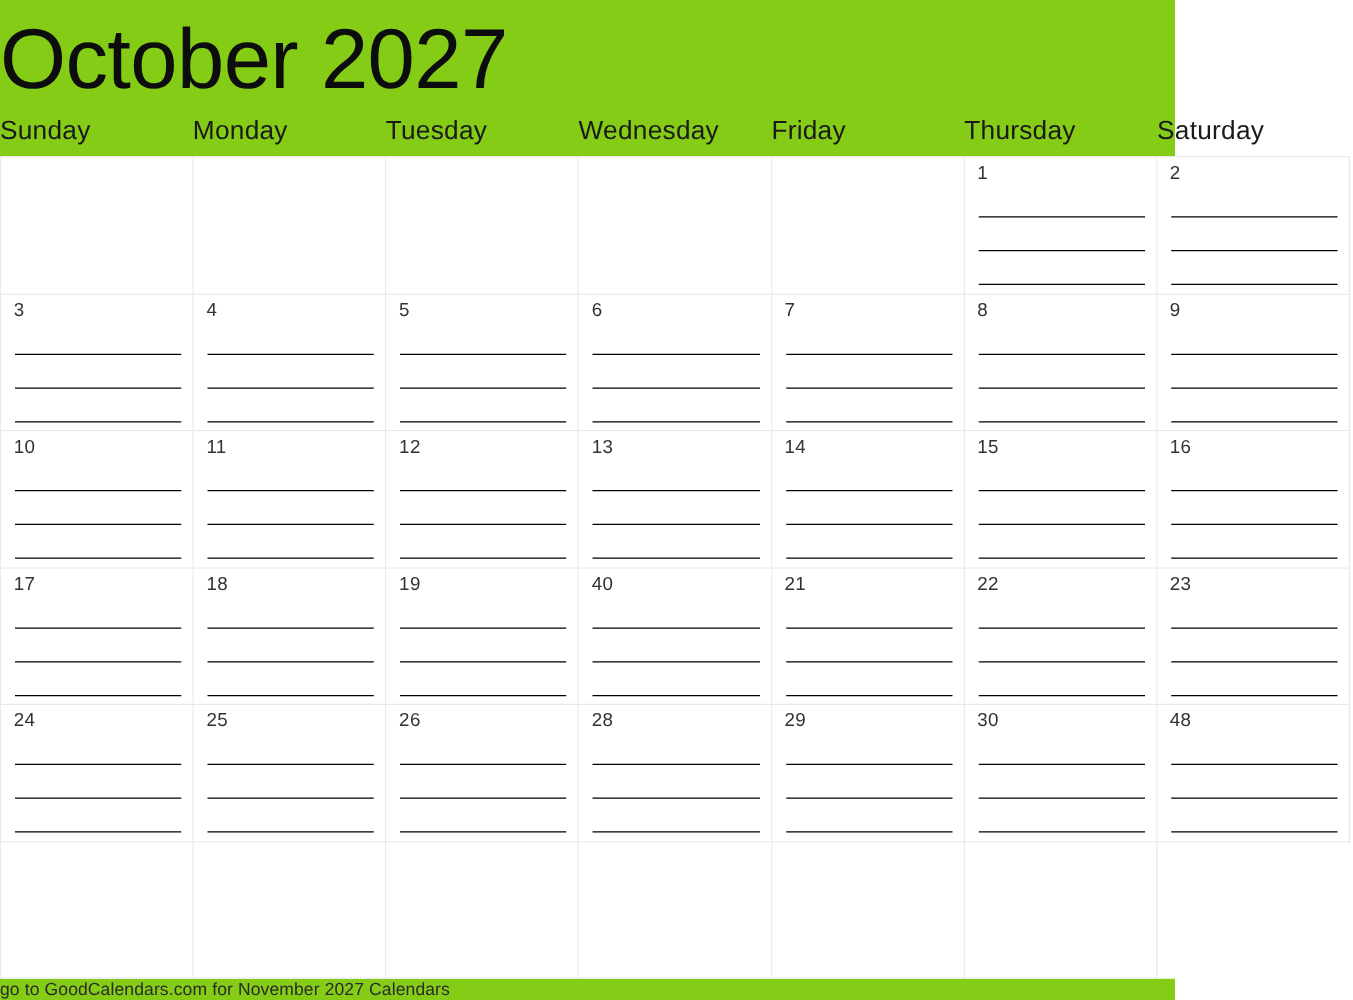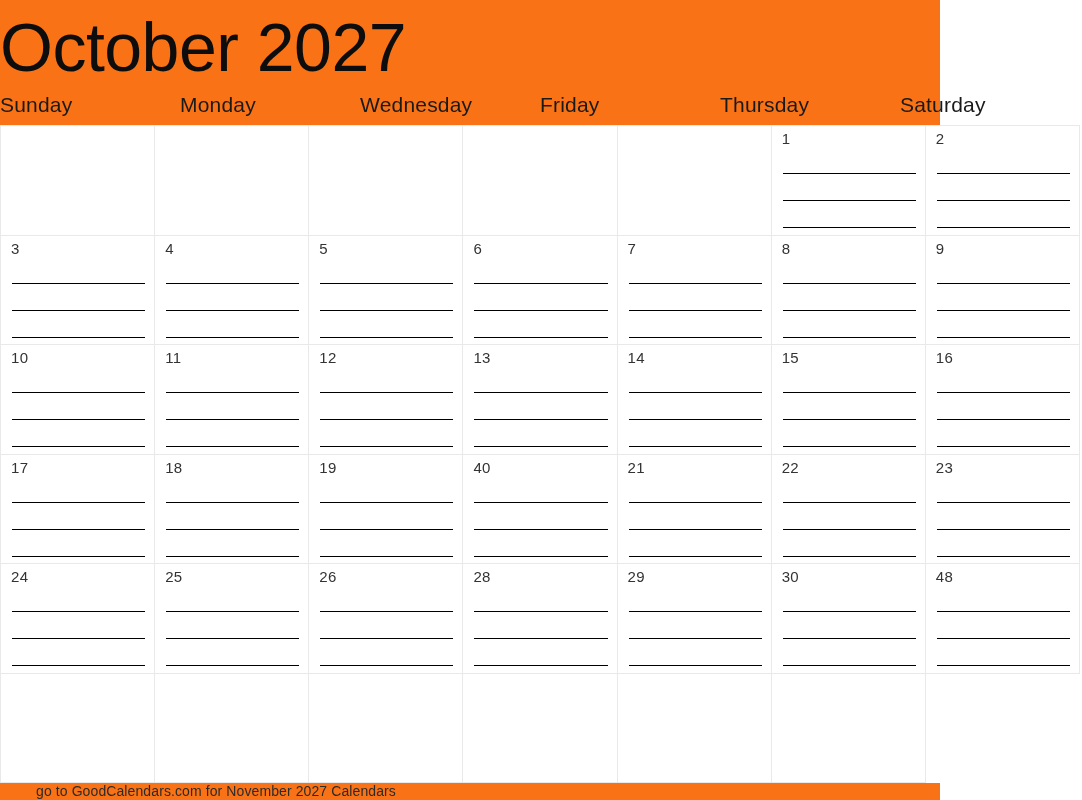--- a/index.html
+++ b/index.html
@@ -15,21 +15,21 @@
     font-family: "Liberation Sans", sans-serif;
     color: #111111;
     overflow: hidden;
     position: relative;
   }
 
   .page {
     position: relative;
     width: 940px;
     height: 800px;
-    background: #f97316;
+    background: #84cc16;
   }
 
   
   .cal-title {
     position: absolute;
     left: 0px;
     top: 8px;
     height: 78px;
     line-height: 78px;
     font-size: 68px;
@@ -110,33 +110,33 @@
     left: 0px;
     top: 783px;
     width: 1082px;
     height: 17px;
     font-size: 14px;
     font-weight: 300;
     color: #2b2b2b;
     line-height: 17px;
     white-space: nowrap;
     letter-spacing: 0.1px;
-    padding-left: 36px;
   }
 </style>
 </head>
 <body>
 
 <div class="page">
 
   <div class="cal-title">October 2027</div>
 
   <div class="weekday-row">
     <div class="weekday-cell">Sunday</div>
     <div class="weekday-cell">Monday</div>
+    <div class="weekday-cell">Tuesday</div>
     <div class="weekday-cell">Wednesday</div>
     <div class="weekday-cell">Friday</div>
     <div class="weekday-cell">Thursday</div>
     <div class="weekday-cell">Saturday</div>
   </div>
 
   <div class="cal-grid" id="cal-grid">
       <div class="day-cell empty"></div>
       <div class="day-cell empty"></div>
       <div class="day-cell empty"></div>

